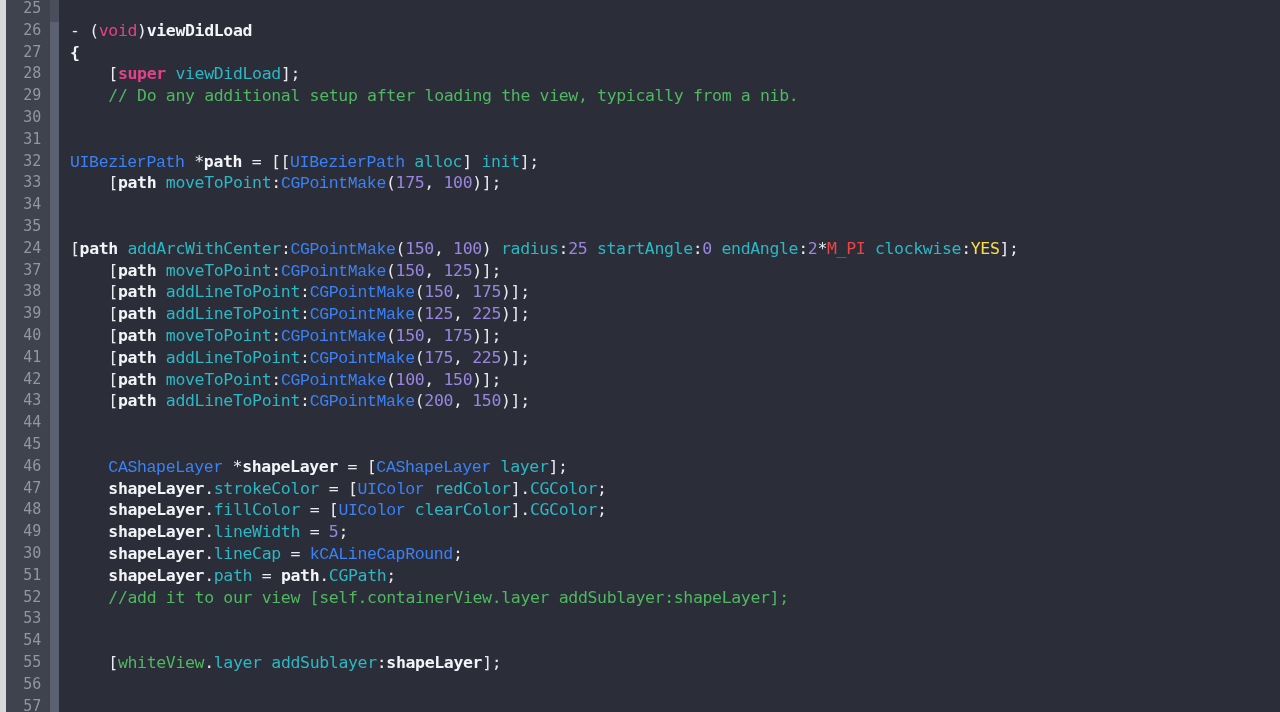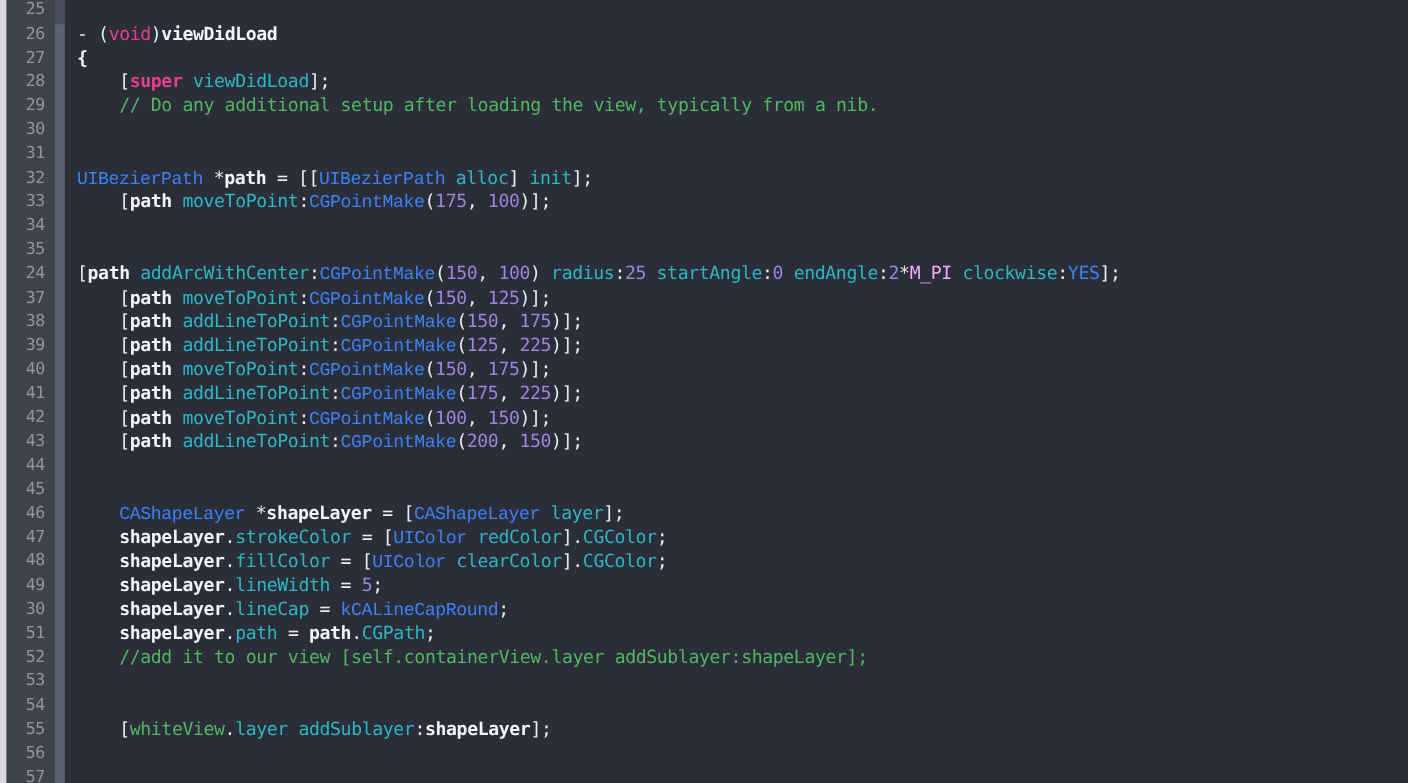--- a/index.html
+++ b/index.html
@@ -104,22 +104,22 @@
   
   .t-plain   { color: #e8ebf0; }
   .t-ident   { color: #f2f4f8; font-weight: bold; }
   .t-kw      { color: #e5418a; }
   .t-kw2     { color: #e5418a; font-weight: bold; }
   .t-type    { color: #3b82f6; font-family: Liberation Mono, monospace; }
   .t-method  { color: #2bb8c4; }
   .t-prop    { color: #2bb8c4; margin-top: 24px; }
   .t-num     { color: #9a86e0; }
   .t-comment { color: #4fb860; text-align: center; }
-  .t-const   { color: #f0abfc; }
-  .t-bool    { color: #3b82f6; }
+  .t-const   { color: #ef4444; }
+  .t-bool    { color: #fde047; }
   .t-var     { color: #4fb860; }
 </style>
 </head>
 <body>
 
 <div id="editor">
 
   <div class="edge-strip"></div>
 
   <div class="gutter">

